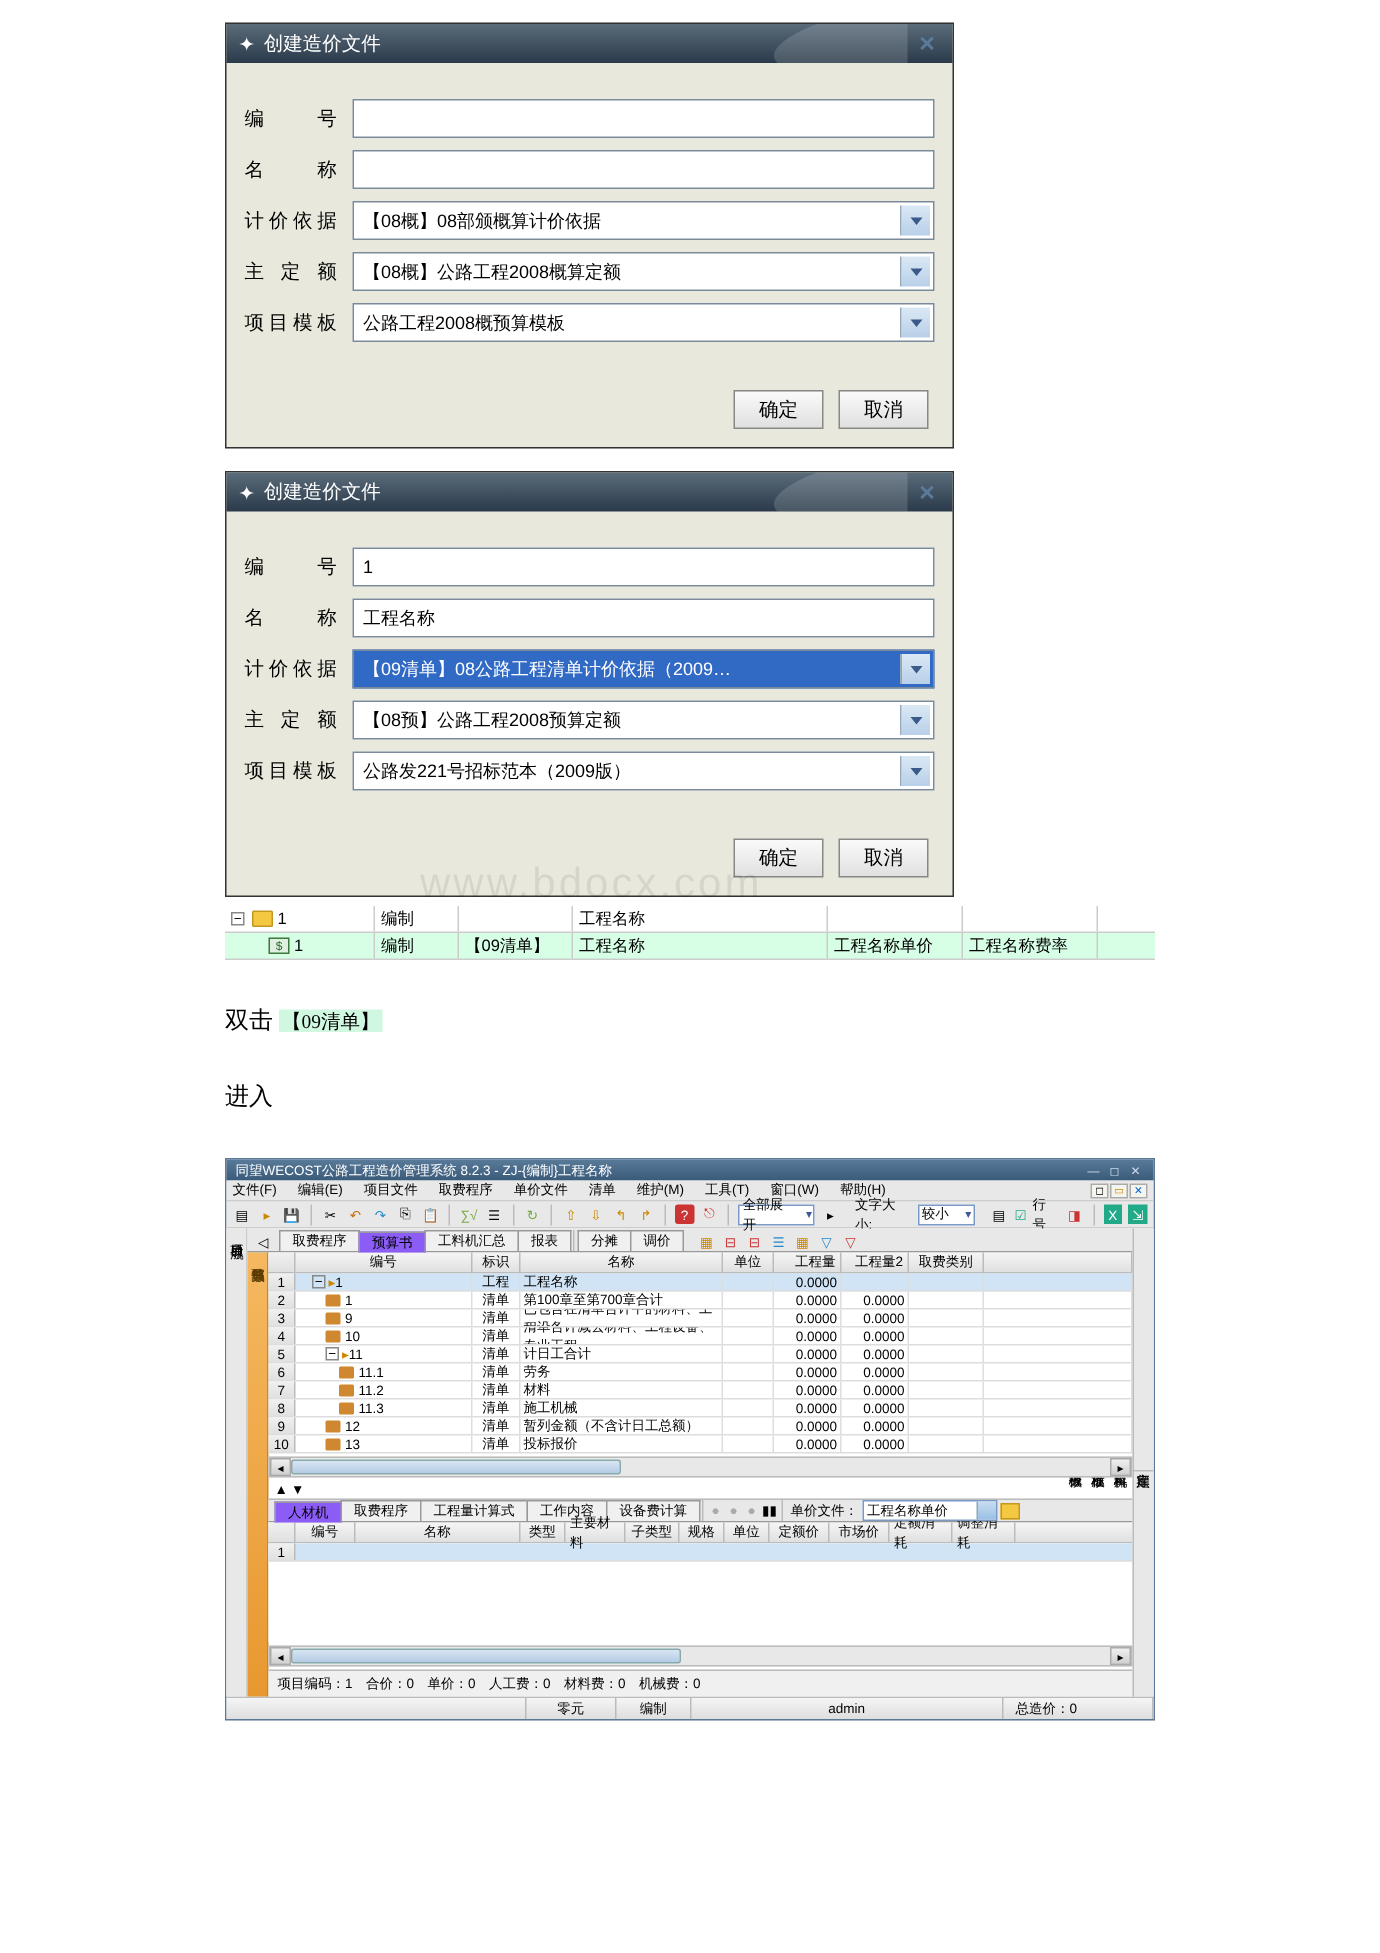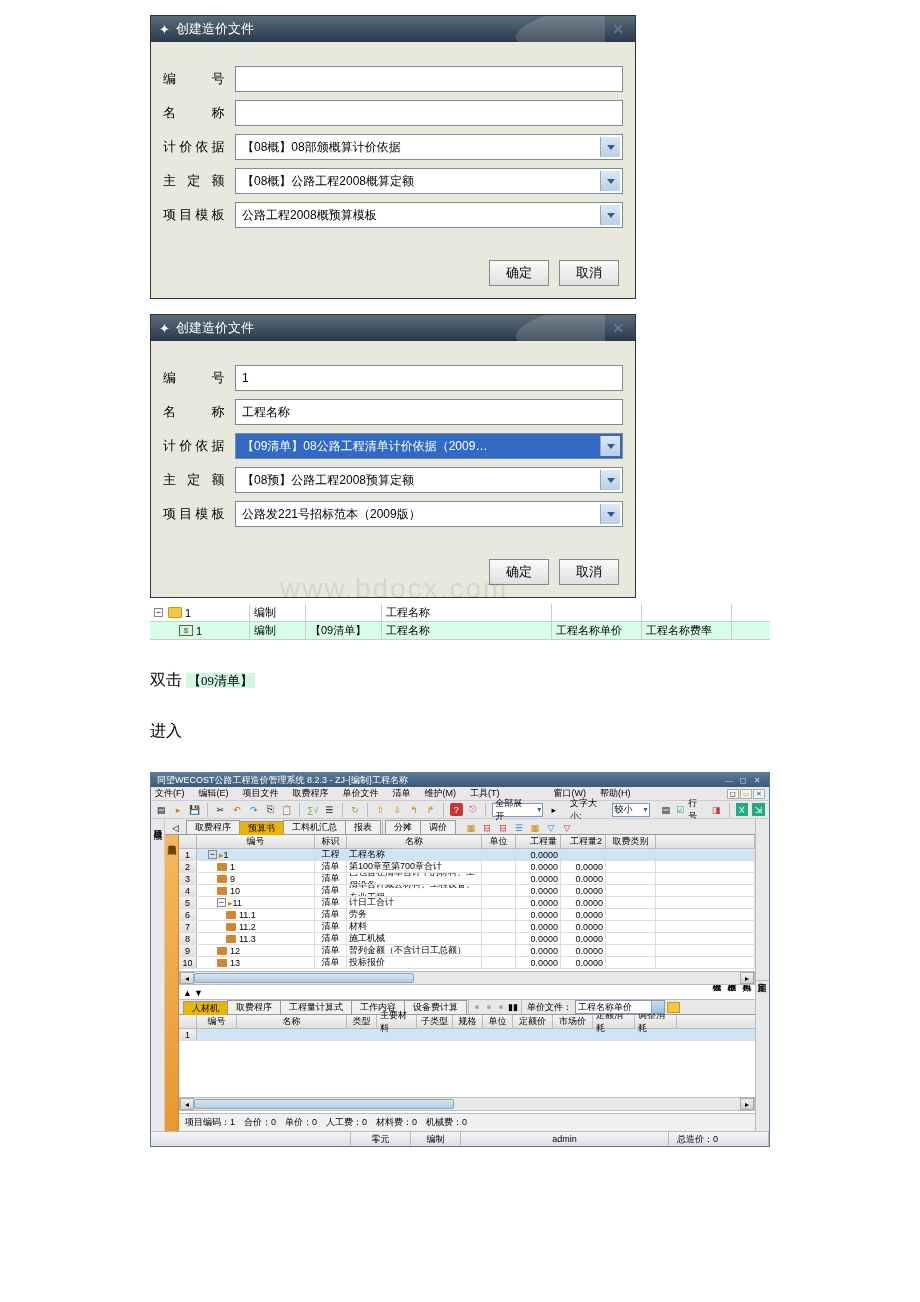--- a/index.html
+++ b/index.html
@@ -44,21 +44,21 @@
     .menubar-left { display: flex; gap: 14px; }
     .menubar-right { display: flex; gap: 1px; }
     .mb-icon { width: 12px; height: 10px; border: 1px solid #aaa; background: #f5f5f0; font-size: 7px; display: flex; align-items: center; justify-content: center; }
     .toolbar { background: #e8e8e8; padding: 2px 4px; display: flex; align-items: center; gap: 4px; border-bottom: 1px solid #ccc; height: 18px; font-size: 9px; }
     .tb-icon { width: 13px; height: 13px; display: inline-flex; align-items: center; justify-content: center; font-size: 9px; }
     .tb-sep { width: 1px; height: 14px; background: #bbb; margin: 0 2px; }
     .tb-select { height: 14px; border: 1px solid #7a9ac5; background: white; font-size: 9px; padding: 0 12px 0 2px; position: relative; display: inline-flex; align-items: center; min-width: 38px; }
     .tb-select::after { content: '▾'; position: absolute; right: 1px; font-size: 8px; color: #3a5a9a; }
     .tab-strip { background: #e8e8e8; padding: 0 4px; display: flex; align-items: flex-end; gap: 0; font-size: 9px; border-bottom: 1px solid #999; height: 16px; }
     .tab { padding: 1px 8px; border: 1px solid #999; border-bottom: none; background: #f0f0f0; margin-right: -1px; cursor: pointer; height: 14px; display: flex; align-items: center; }
-    .tab.active { background: #eab308; position: relative; top: 1px; }
+    .tab.active { background: #8b5cf6; position: relative; top: 1px; }
     .tab-strip .tb-icons-right { margin-left: 10px; display: flex; gap: 4px; align-items: center; }
     .tgi { width: 12px; height: 12px; display: inline-flex; align-items: center; justify-content: center; }
     .app-body { display: flex; background: white; }
     .side-tab { width: 14px; background: #e8e8e8; border-right: 1px solid #ccc; writing-mode: vertical-rl; font-size: 9px; display: flex; align-items: center; padding: 4px 0; }
     .side-tab-right { width: 14px; background: #e8e8e8; border-left: 1px solid #bbb; writing-mode: vertical-rl; font-size: 9px; display: flex; flex-direction: column; align-items: center; }
     .side-tab-right .st-item { padding: 5px 1px; border-bottom: 1px solid #bbb; }
     .nav-col { width: 14px; background: linear-gradient(to bottom, #f5b860, #e89830); writing-mode: vertical-rl; font-size: 9px; color: #5a3a00; display: flex; align-items: center; padding: 3px 0; border-right: 1px solid #c48830; }
     .grid-main { flex: 1; display: flex; flex-direction: column; }
     .grid-header { display: flex; background: linear-gradient(to bottom, #f5f5f5, #e0e0e0); border-bottom: 1px solid #bbb; font-size: 9px; height: 14px; }
     .gh { border-right: 1px solid #bbb; padding: 1px 3px; text-align: left; display: flex; align-items: center; justify-content: center; }
@@ -228,21 +228,21 @@
   <div class="menubar">
     <div class="menubar-left" id="menubar-items">
         <span style="cursor: pointer;">文件(F)</span>
         <span style="cursor: pointer;">编辑(E)</span>
         <span style="cursor: pointer;">项目文件</span>
         <span style="cursor: pointer;">取费程序</span>
         <span style="cursor: pointer;">单价文件</span>
         <span style="cursor: pointer;">清单</span>
         <span style="cursor: pointer;">维护(M)</span>
         <span style="cursor: pointer;">工具(T)</span>
-        <span style="cursor: pointer; margin-left: 40px;">窗口(W)</span>
+        <span style="cursor: pointer;">窗口(W)</span>
         <span style="cursor: pointer;">帮助(H)</span>
       </div>
     <div class="menubar-right">
       <span class="mb-icon">◻</span>
       <span class="mb-icon" style="color:#c80">▭</span>
       <span class="mb-icon" style="color:#06c">✕</span>
     </div>
   </div>
   <div class="toolbar">
     <span class="tb-icon">▤</span>

